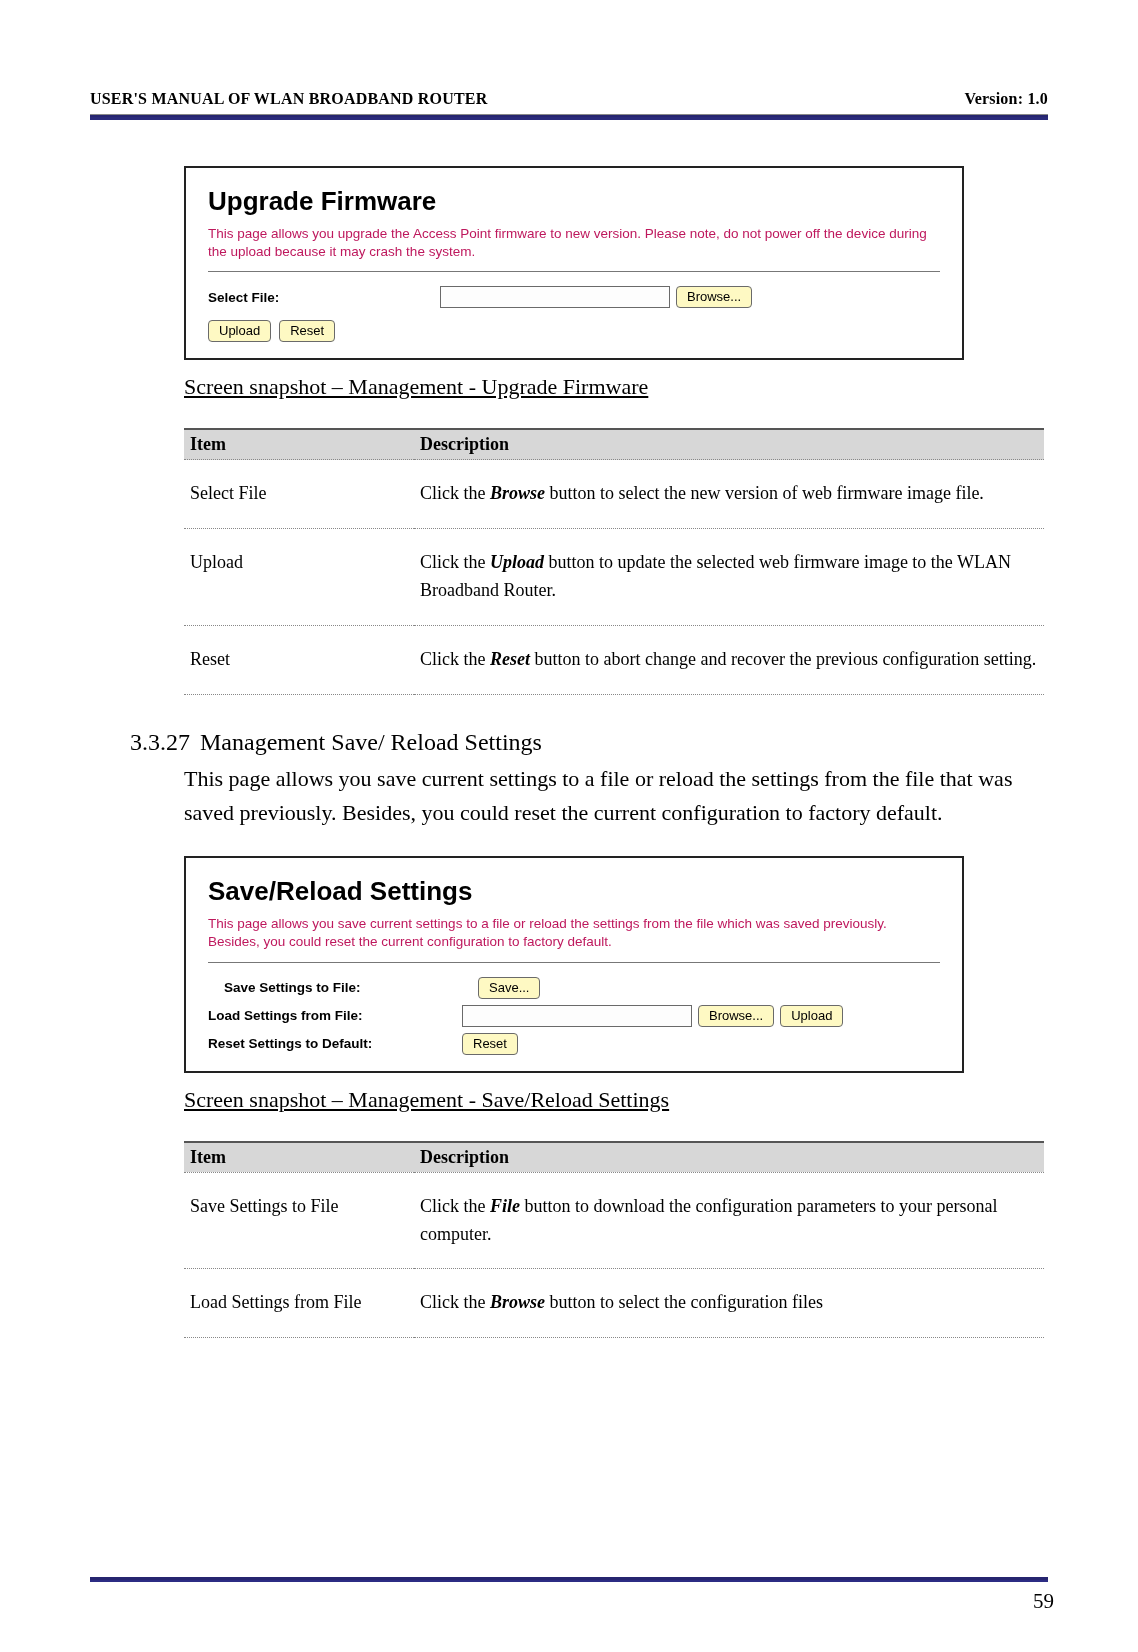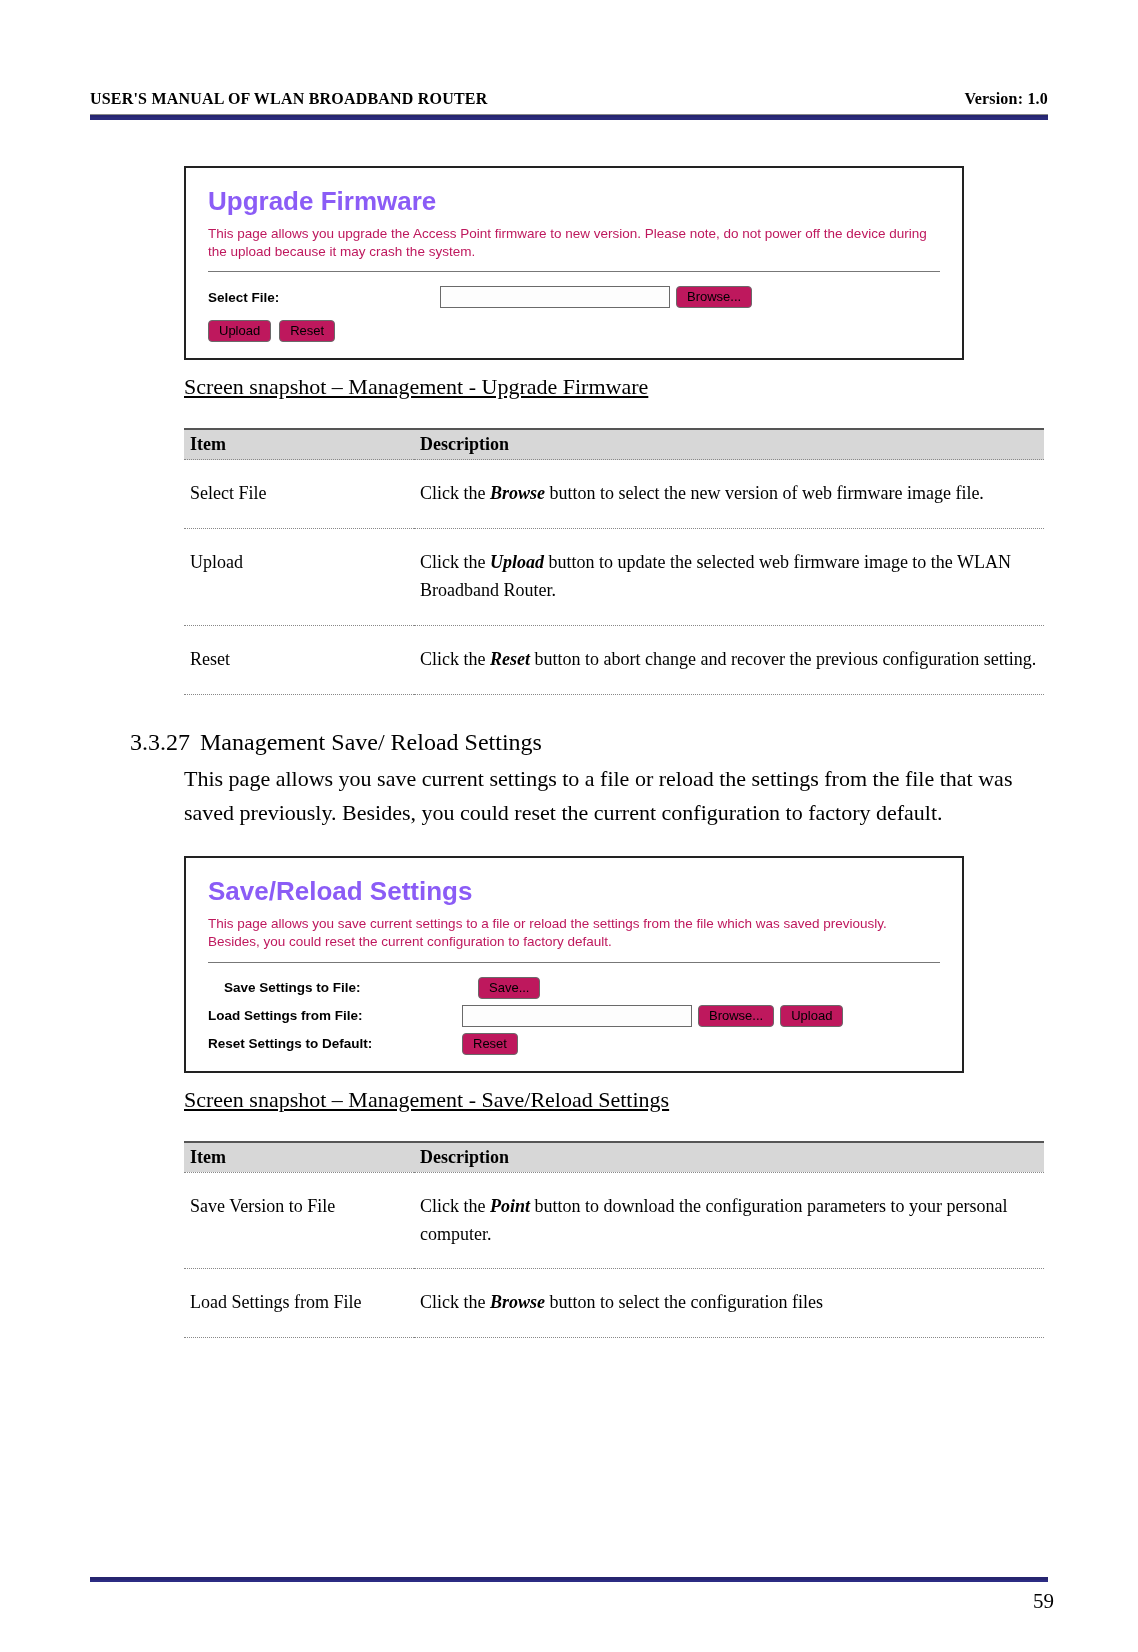--- a/index.html
+++ b/index.html
@@ -47,21 +47,21 @@
   
   .panel {
     border: 2px solid #222;
     padding: 18px 22px 16px 22px;
     font-family: Arial, sans-serif;
     margin-bottom: 10px;
     width: 780px;
     box-sizing: border-box;
   }
   .panel-title {
-    color: #8b5cf6;
+    color: #000000;
     font-weight: bold;
     font-size: 26px;
     margin-bottom: 8px;
   }
   .panel-desc {
     font-size: 13.5px;
     color: #be185d;
     line-height: 1.35;
     margin-bottom: 10px;
   }
@@ -84,21 +84,21 @@
     background: #fdfdfd;
     height: 22px;
     width: 230px;
     box-sizing: border-box;
   }
   .btn {
     font-family: Arial, sans-serif;
     font-size: 13px;
     font-weight: normal;
     border: 1px solid #6a6a6a;
-    background: #be185d;
+    background: #fef9c3;
     padding: 2px 10px;
     border-radius: 4px;
     height: 22px;
     line-height: 16px;
     display: inline-block;
     box-sizing: border-box;
     cursor: pointer;
   }
   .btn-row { display: flex; gap: 8px; margin-top: 12px; }
 
@@ -248,22 +248,22 @@
 
     <div class="caption">Screen snapshot – Management - Save/Reload Settings</div>
 
     <table class="desc-table">
       <tbody>
           <tr>
         <th class="col-item">Item</th>
         <th>Description</th>
       </tr>
       <tr>
-        <td>Save Version to File</td>
-        <td><span>Click the </span><b><i><span>Point</span></i></b><span> button to download the configuration parameters to your personal computer.</span></td>
+        <td>Save Settings to File</td>
+        <td><span>Click the </span><b><i><span>File</span></i></b><span> button to download the configuration parameters to your personal computer.</span></td>
       </tr>
       <tr>
         <td>Load Settings from File</td>
         <td><span>Click the </span><b><i><span>Browse</span></i></b><span> button to select the configuration files</span></td>
       </tr>
     </tbody>
       </table>
 
   </div>
 

